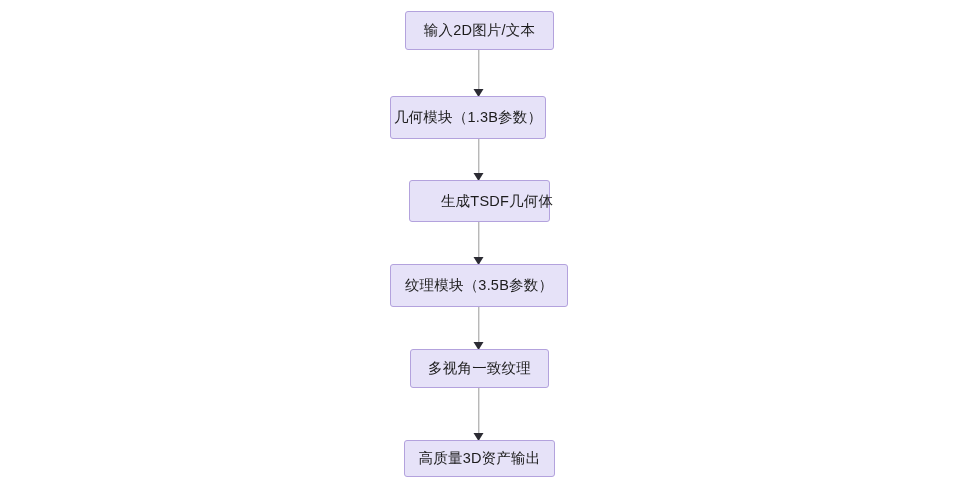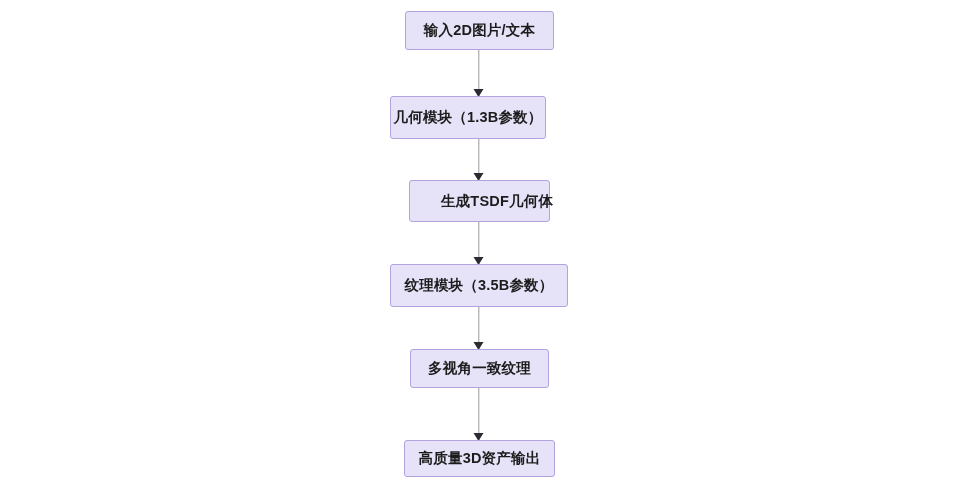--- a/index.html
+++ b/index.html
@@ -12,21 +12,20 @@
     height: 481px;
     overflow: hidden;
     font-family: "Liberation Sans", "DejaVu Sans", sans-serif;
   }
 
   #flowchart {
     position: relative;
     width: 960px;
     height: 481px;
     background: #ffffff;
-    font-weight: bold;
   }
 
   .node {
     position: absolute;
     box-sizing: border-box;
     background: #e6e2f8;
     border: 1.6px solid #b3a2dd;
     border-radius: 3px;
     display: flex;
     align-items: center;

